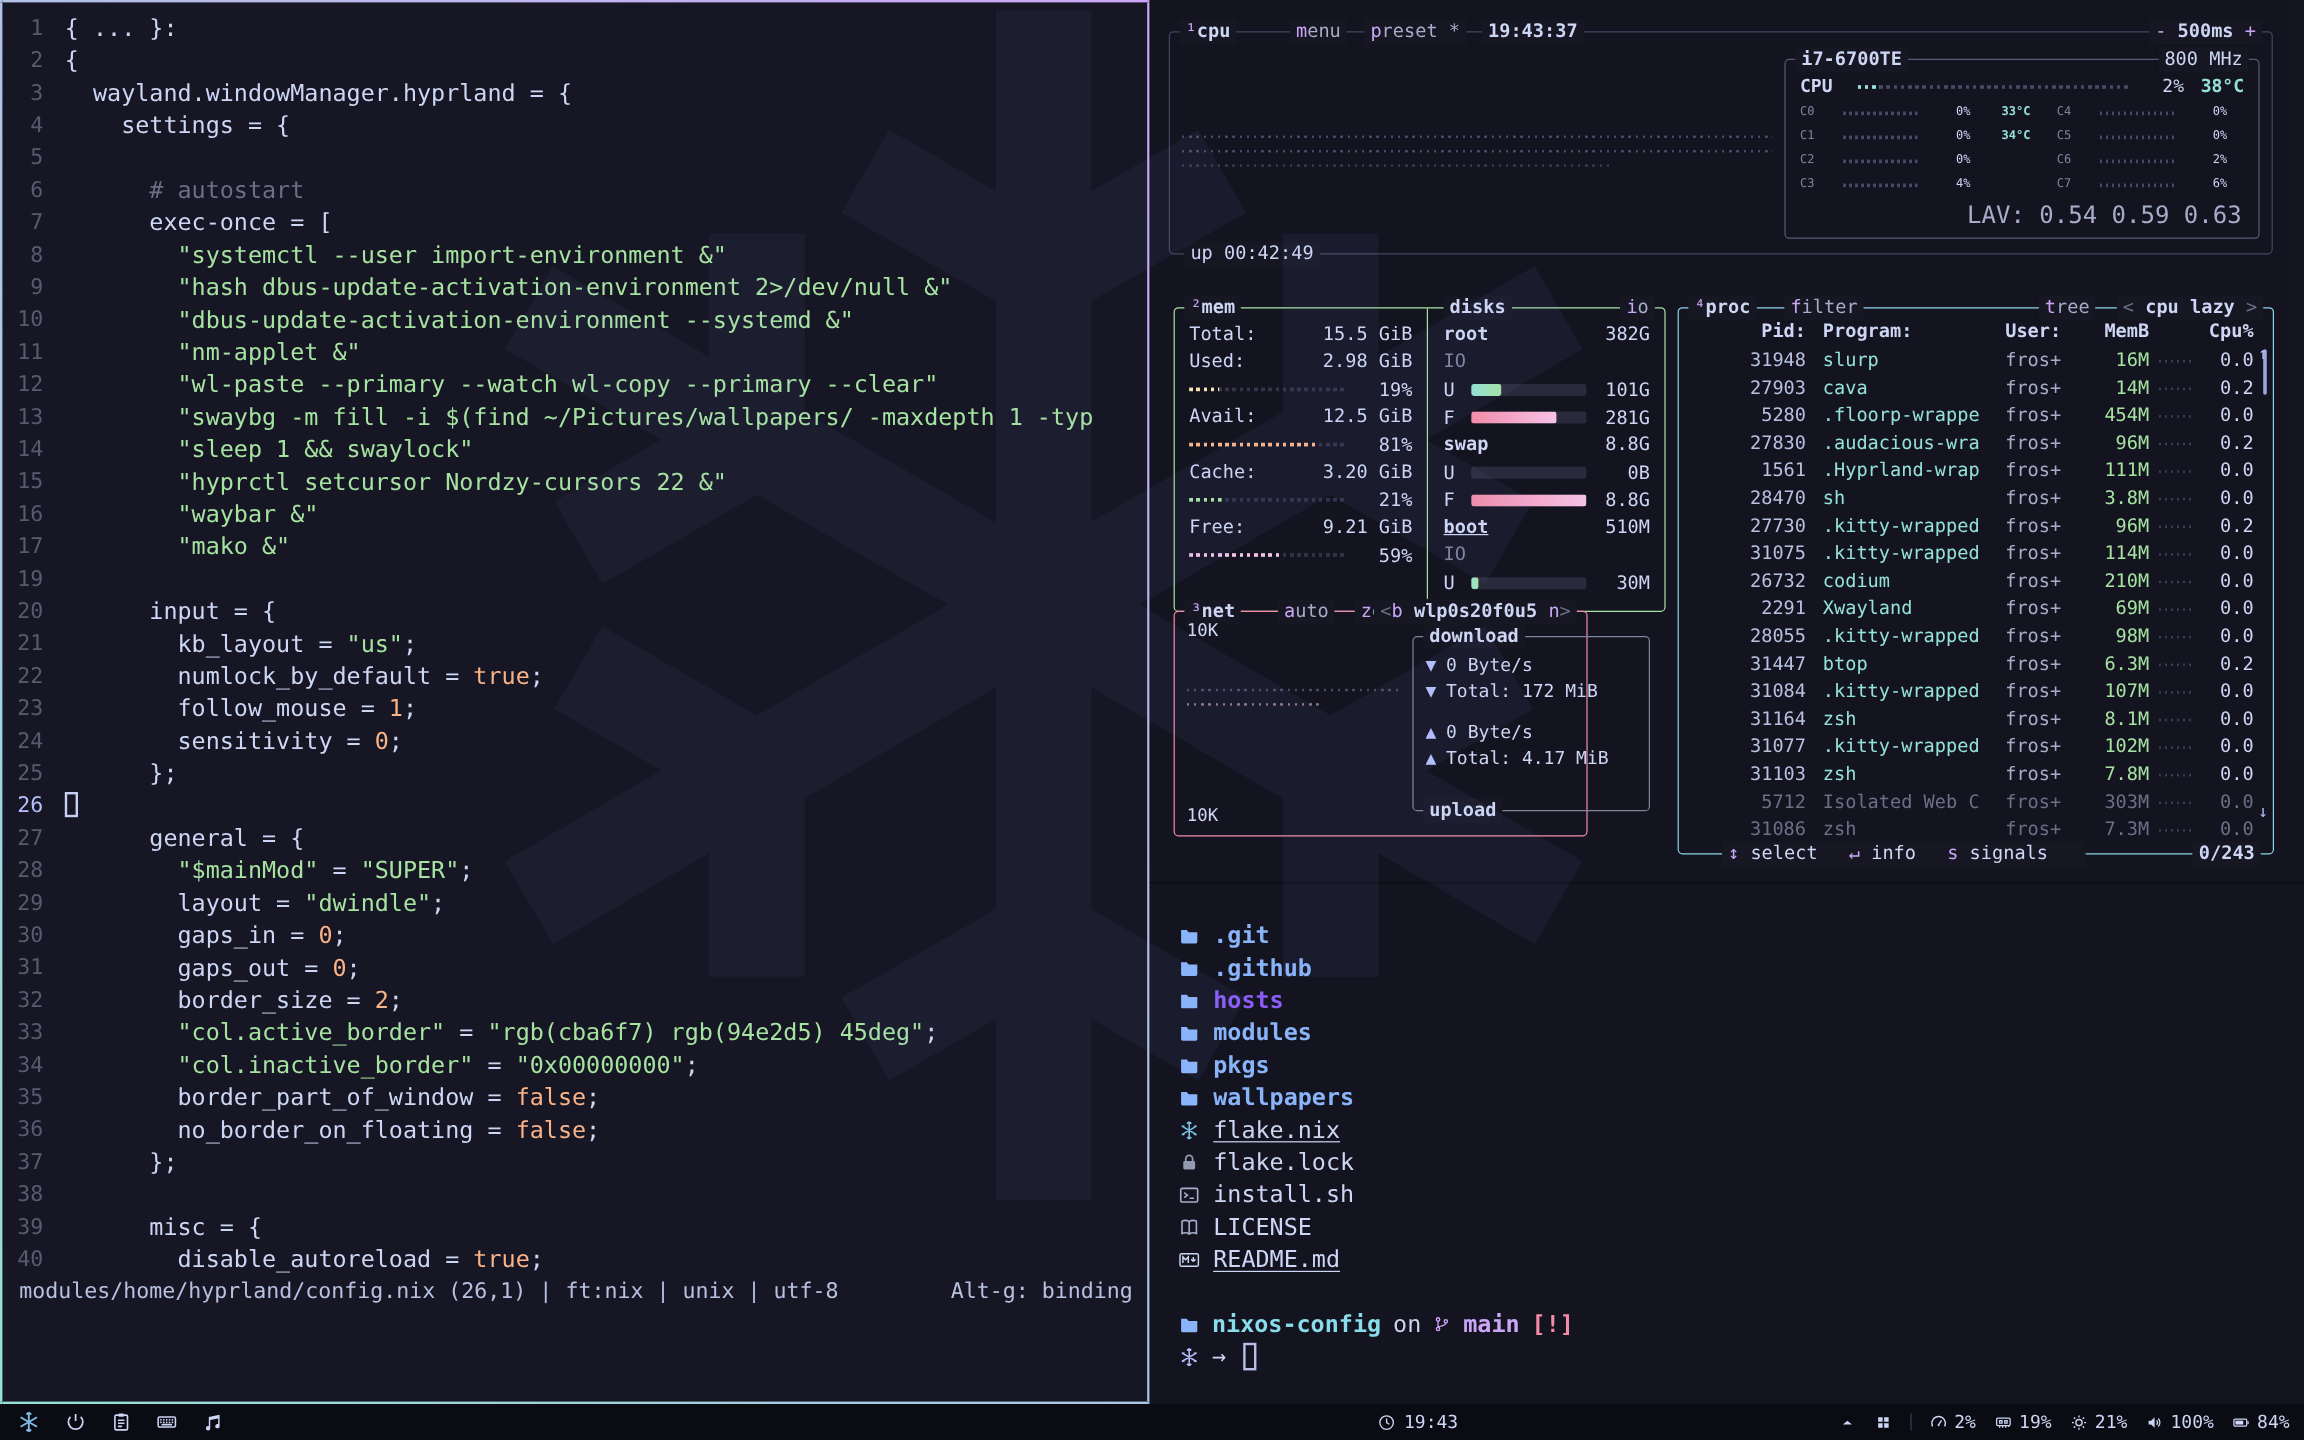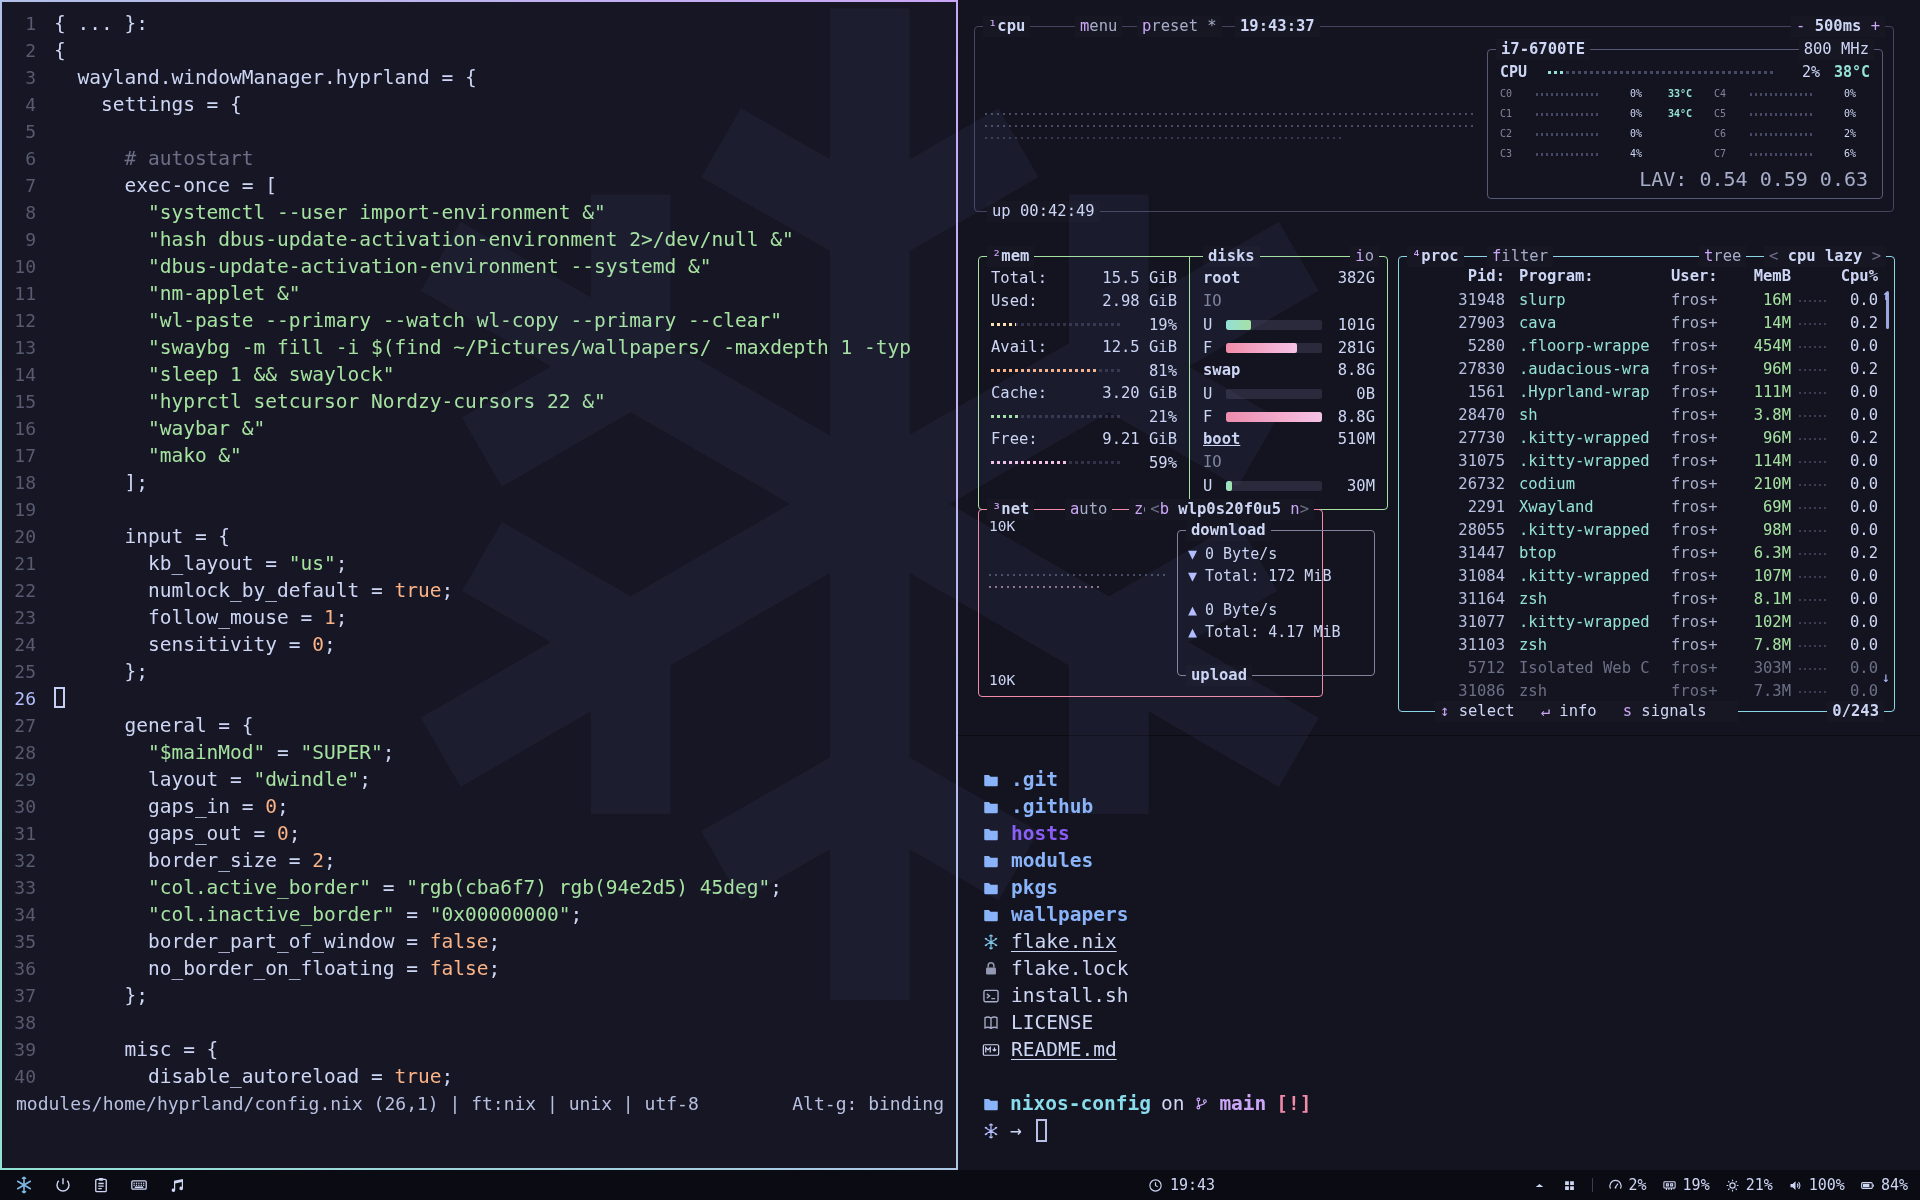--- a/index.html
+++ b/index.html
@@ -152,21 +152,20 @@
         <div class="cl"><span class="ln">8</span><span class="code"><span class="tp">        </span><span class="ts">"systemctl --user import-environment &amp;"</span></span></div>
         <div class="cl"><span class="ln">9</span><span class="code"><span class="tp">        </span><span class="ts">"hash dbus-update-activation-environment 2&gt;/dev/null &amp;"</span></span></div>
         <div class="cl"><span class="ln">10</span><span class="code"><span class="tp">        </span><span class="ts">"dbus-update-activation-environment --systemd &amp;"</span></span></div>
         <div class="cl"><span class="ln">11</span><span class="code"><span class="tp">        </span><span class="ts">"nm-applet &amp;"</span></span></div>
         <div class="cl"><span class="ln">12</span><span class="code"><span class="tp">        </span><span class="ts">"wl-paste --primary --watch wl-copy --primary --clear"</span></span></div>
         <div class="cl"><span class="ln">13</span><span class="code"><span class="tp">        </span><span class="ts">"swaybg -m fill -i $(find ~/Pictures/wallpapers/ -maxdepth 1 -typ</span></span></div>
         <div class="cl"><span class="ln">14</span><span class="code"><span class="tp">        </span><span class="ts">"sleep 1 &amp;&amp; swaylock"</span></span></div>
         <div class="cl"><span class="ln">15</span><span class="code"><span class="tp">        </span><span class="ts">"hyprctl setcursor Nordzy-cursors 22 &amp;"</span></span></div>
         <div class="cl"><span class="ln">16</span><span class="code"><span class="tp">        </span><span class="ts">"waybar &amp;"</span></span></div>
         <div class="cl"><span class="ln">17</span><span class="code"><span class="tp">        </span><span class="ts">"mako &amp;"</span></span></div>
-        <div class="cl"><span class="ln">18</span><span class="code"><span class="tp">      ];</span></span></div>
         <div class="cl"><span class="ln">19</span><span class="code"></span></div>
         <div class="cl"><span class="ln">20</span><span class="code"><span class="tp">      input = {</span></span></div>
         <div class="cl"><span class="ln">21</span><span class="code"><span class="tp">        kb_layout = </span><span class="ts">"us"</span><span class="tp">;</span></span></div>
         <div class="cl"><span class="ln">22</span><span class="code"><span class="tp">        numlock_by_default = </span><span class="tn">true</span><span class="tp">;</span></span></div>
         <div class="cl"><span class="ln">23</span><span class="code"><span class="tp">        follow_mouse = </span><span class="tn">1</span><span class="tp">;</span></span></div>
         <div class="cl"><span class="ln">24</span><span class="code"><span class="tp">        sensitivity = </span><span class="tn">0</span><span class="tp">;</span></span></div>
         <div class="cl"><span class="ln">25</span><span class="code"><span class="tp">      };</span></span></div>
         <div class="cl"><span class="ln cur">26</span><span class="code"><span class="cursor-block"></span></span></div>
         <div class="cl"><span class="ln">27</span><span class="code"><span class="tp">      general = {</span></span></div>
         <div class="cl"><span class="ln">28</span><span class="code"><span class="tp">        </span><span class="ts">"$mainMod"</span><span class="tp"> = </span><span class="ts">"SUPER"</span><span class="tp">;</span></span></div>

